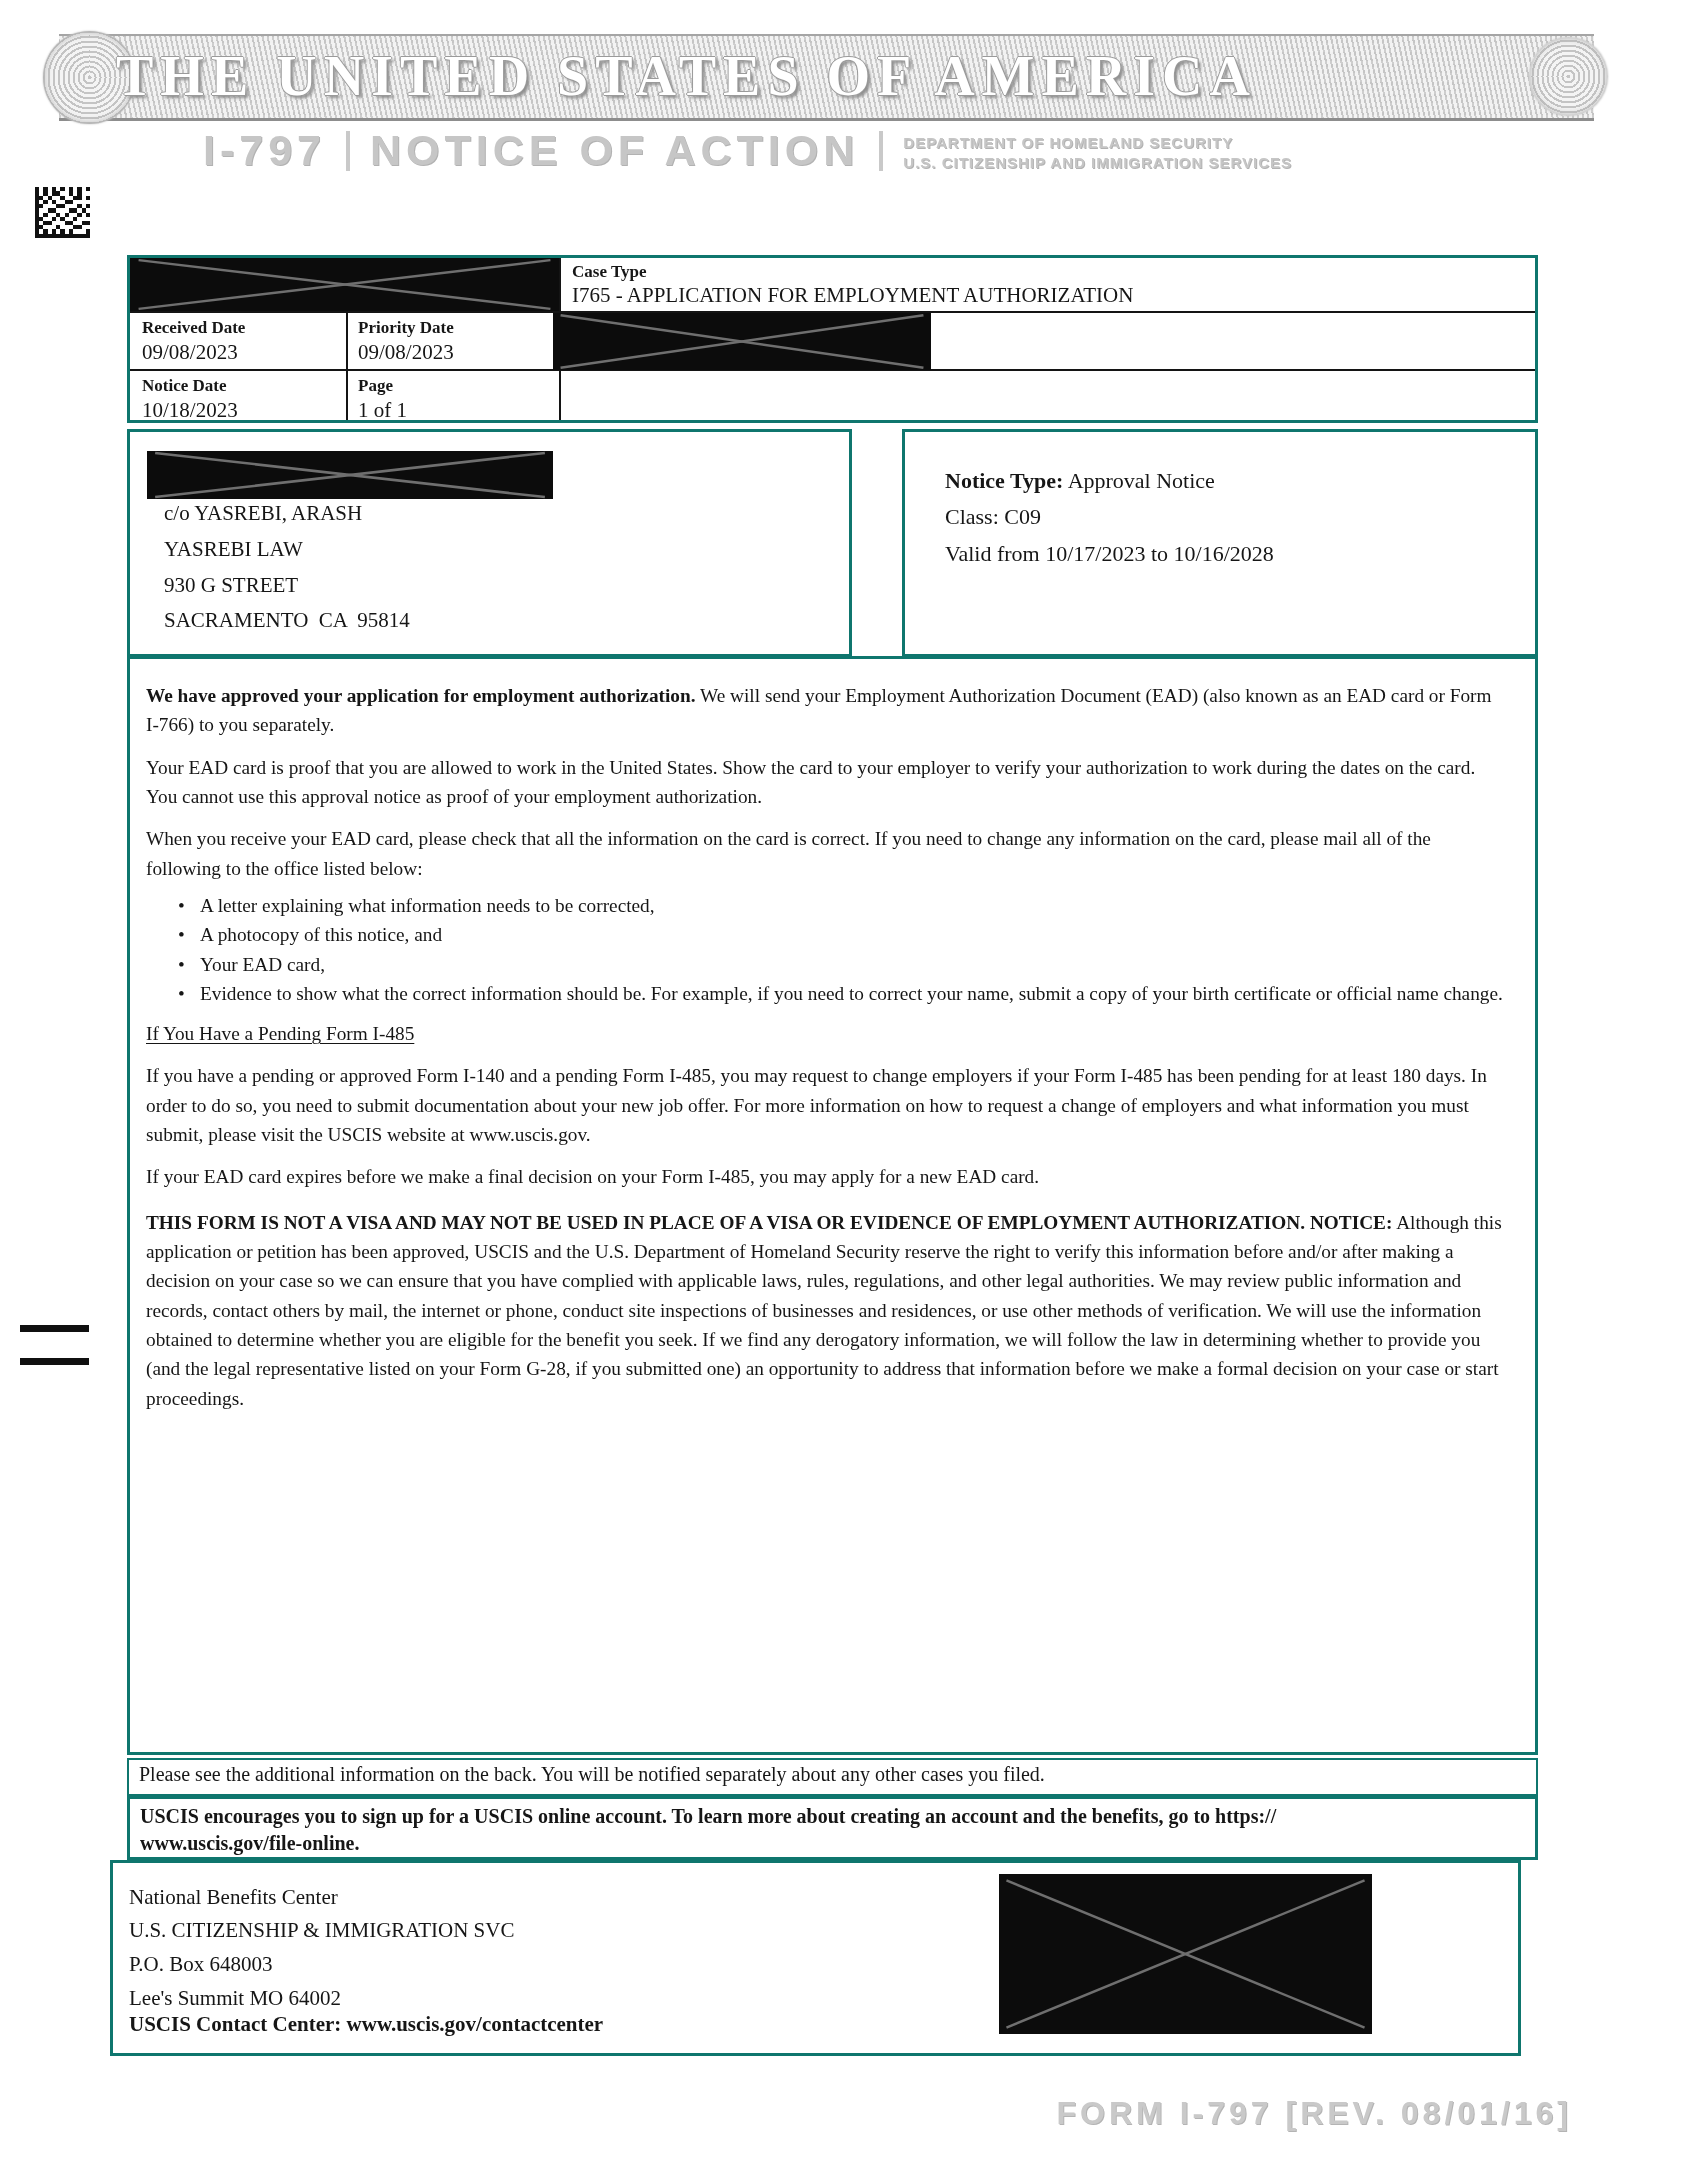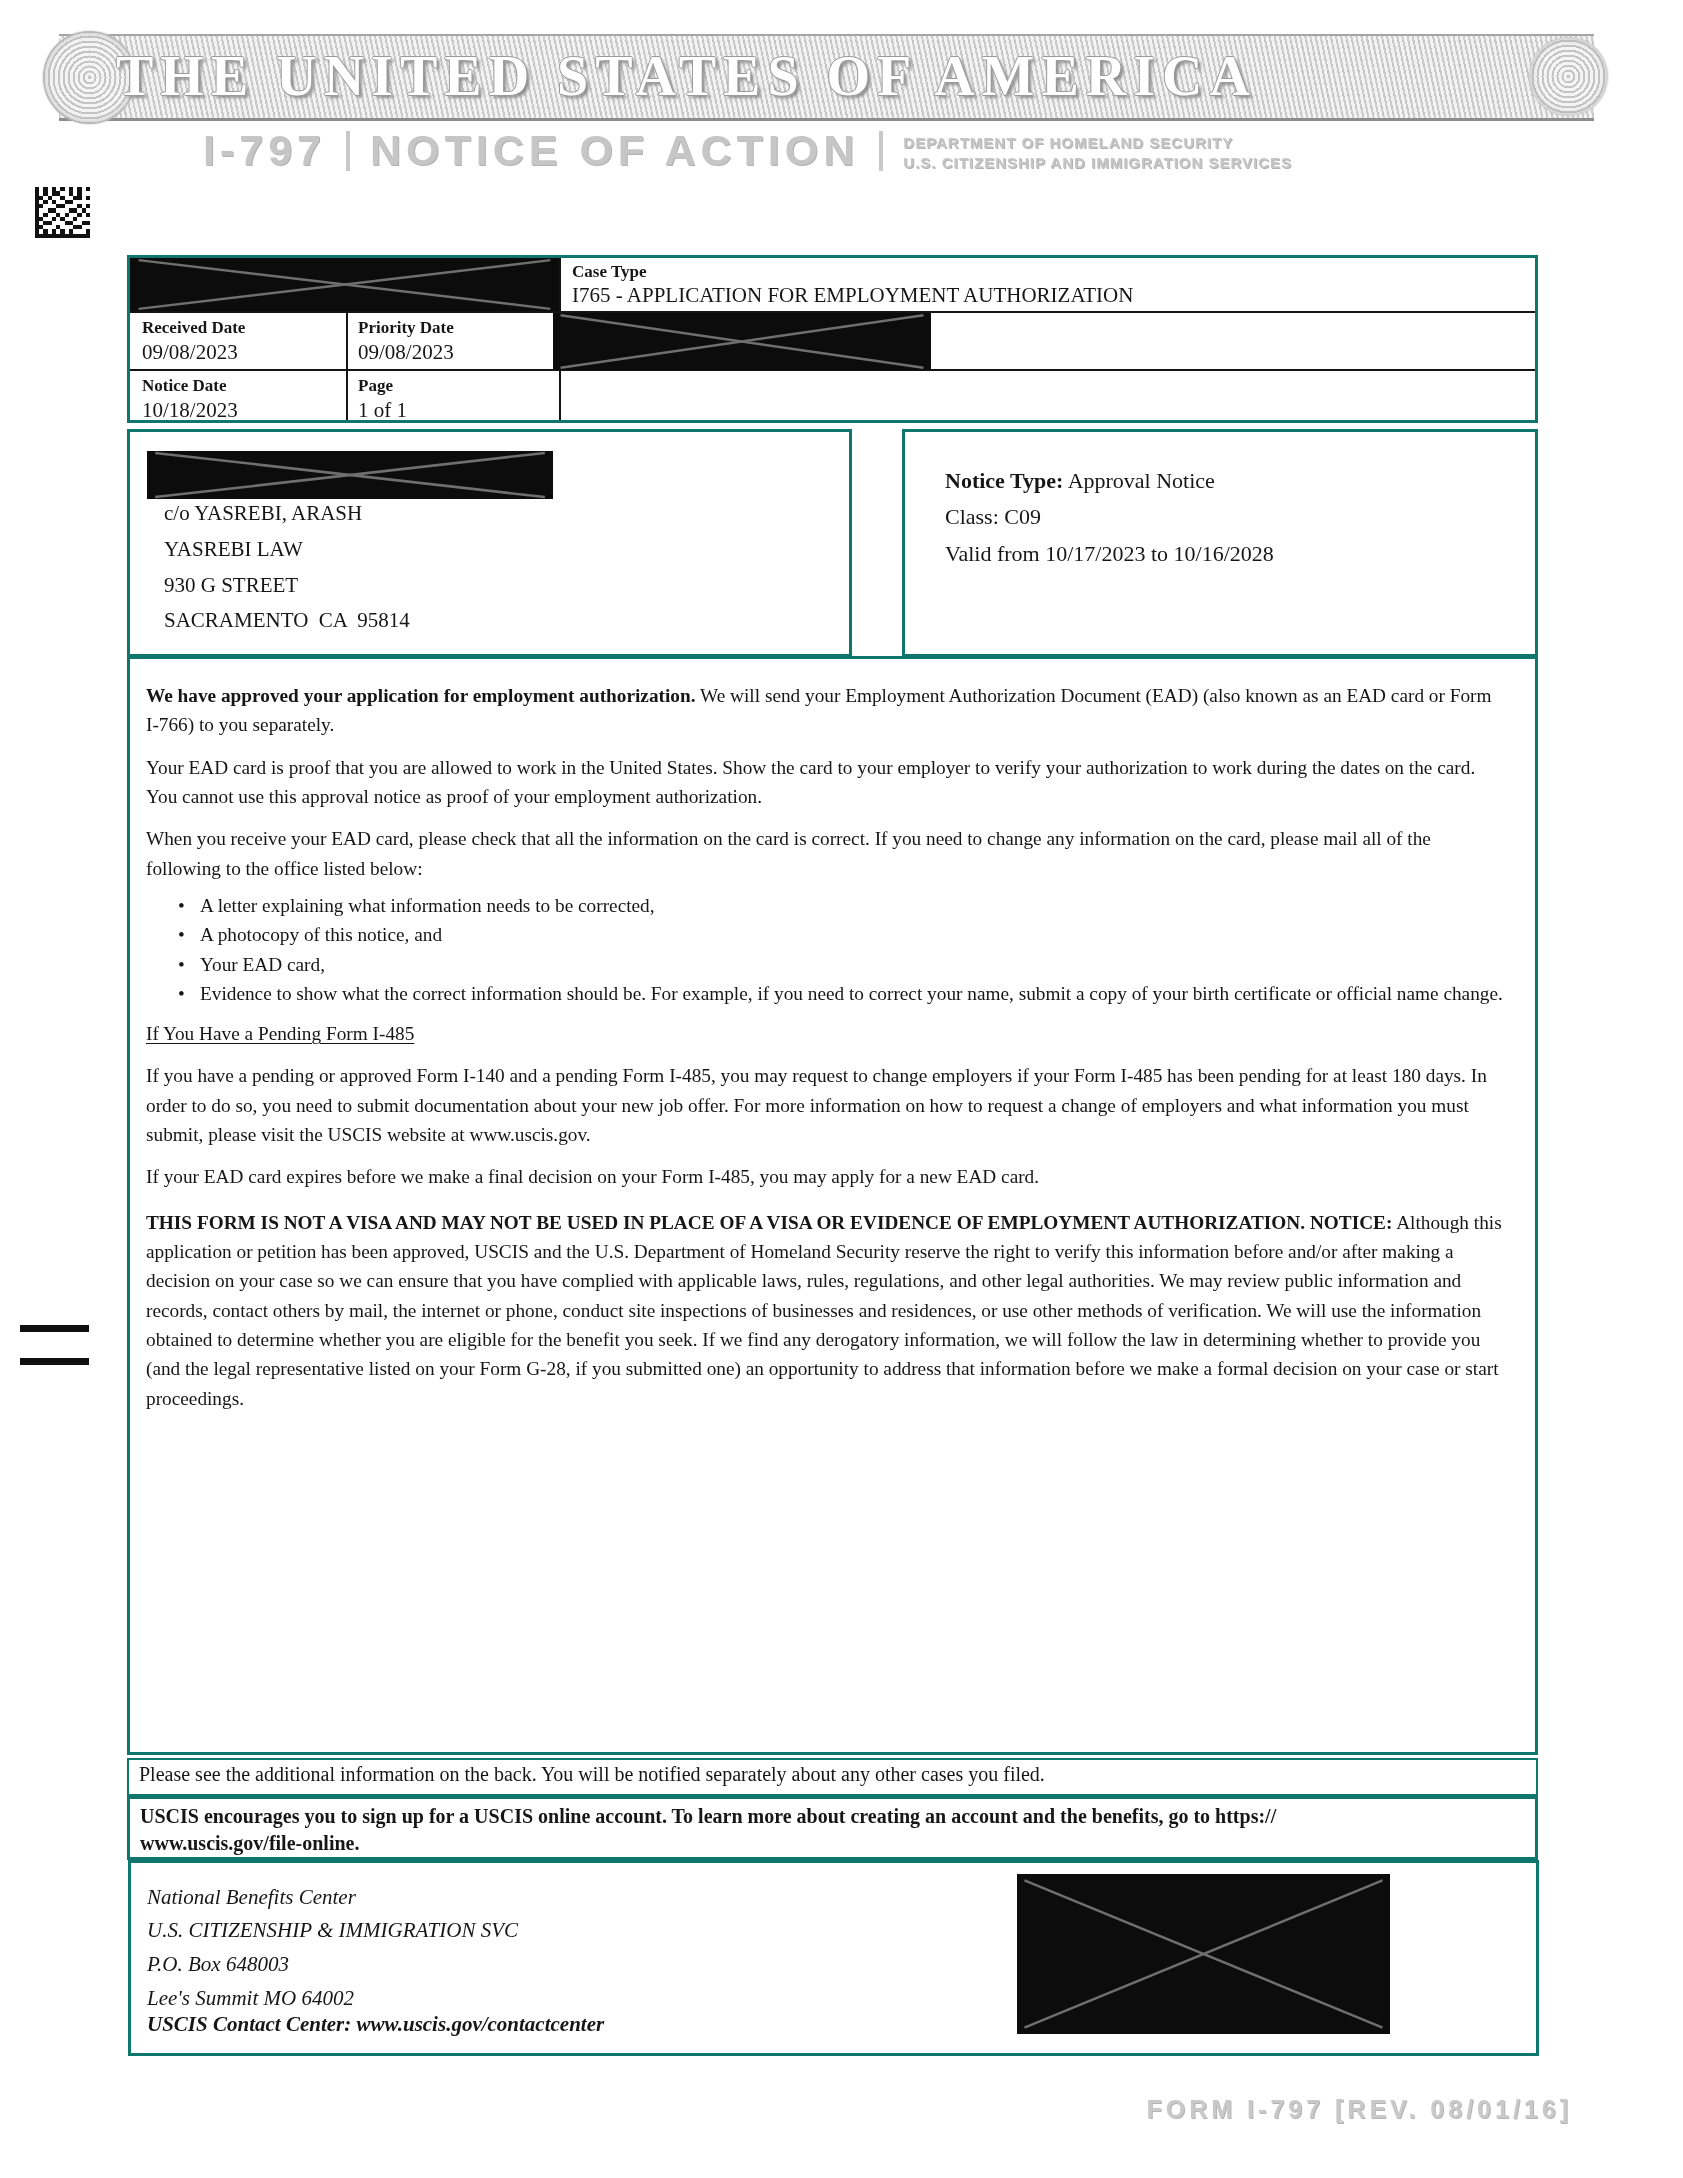--- a/index.html
+++ b/index.html
@@ -58,28 +58,28 @@
   .body-box { left:127px; top:656px; width:1411px; height:1099px; padding:22px 30px 0 16px; }
   .body-box p { font-size:19.3px; line-height:1.52; margin-bottom:13px; }
   .bullets { margin:2px 0 15px 30px; }
   .bullet-item { position:relative; padding-left:24px; font-size:19.3px; line-height:1.52; }
   .bullet-item::before { content:"\2022"; position:absolute; left:2px; top:0; }
   .i485-head { font-size:19.3px; text-decoration:underline; text-underline-offset:3px; margin:6px 0 16px 0; }
   b.inlinebold { font-weight:bold; }
   
   .back-note { left:127px; top:1758px; width:1411px; height:38px; border-width:2px; padding:3px 10px; font-size:20px; }
   .account-note { left:127px; top:1796px; width:1411px; height:64px; padding:4px 10px; font-weight:bold; font-size:20px; line-height:1.35; }
-  .office-box { left:128px; top:1860px; width:1411px; height:196px;font-style:italic; }
+  .office-box { left:110px; top:1860px; width:1411px; height:196px; }
   .office-line { position:absolute; left:16px; font-size:21px; white-space:pre; }
   .contact-line { position:absolute; left:16px; top:149px; font-size:21px; font-weight:bold; }
   
   .margin-mark { position:absolute; left:20px; width:69px; height:7px; background:#101010; }
   .form-footer {
     position:absolute; right:111px; top:2095px;
-    font-family:"Liberation Sans", sans-serif; font-weight:bold; font-size:25px;
+    font-family:"Liberation Sans", sans-serif; font-weight:bold; font-size:32px;
     color:#c9c9c9; letter-spacing:4px; text-shadow:1px 1px 0 #b4b4b4; white-space:nowrap;
   }
 </style>
 </head>
 <body>
 
 <div id="page">
 
   <div class="banner">
     <div class="rosette left"></div>

